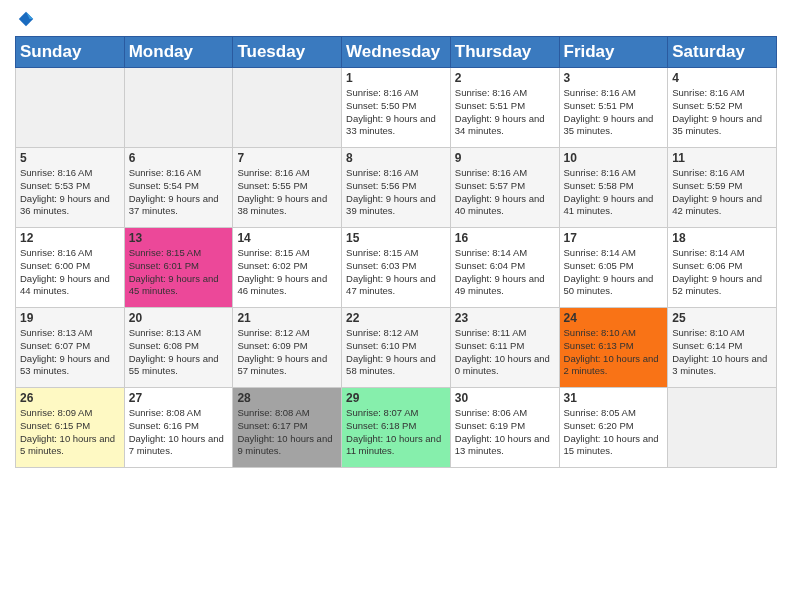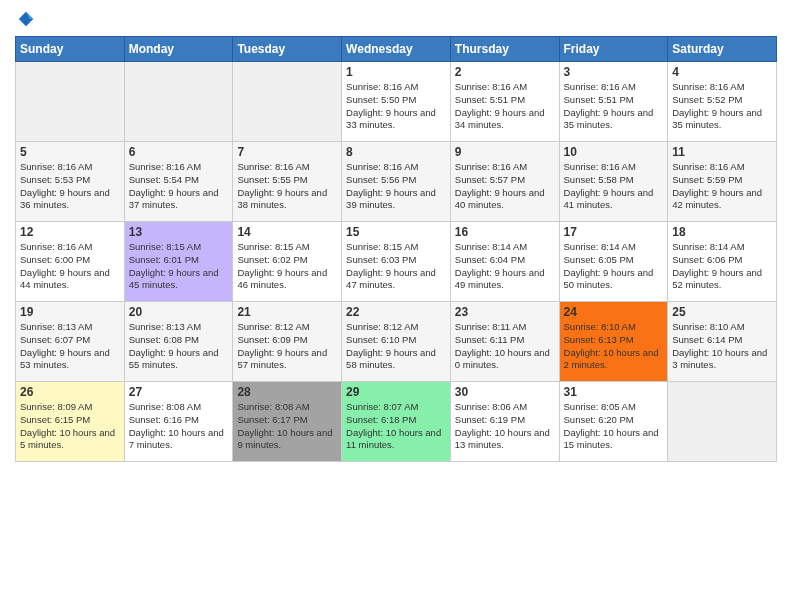--- a/index.html
+++ b/index.html
@@ -61,21 +61,21 @@
     }
     .calendar-table {
       width: 100%;
       border-collapse: collapse;
       table-layout: fixed;
     }
     .calendar-table th {
       background-color: #3a7abf;
       color: #fff;
       padding: 5px 4px;
-      font-size: 12px;
+      font-size: 17px;
       font-weight: bold;
       text-align: left;
       border: 1px solid #2a5a9f;
     }
     .calendar-table td {
       border: 1px solid #ccc;
       vertical-align: top;
       padding: 3px 4px;
       height: 80px;
       background: #fff;
@@ -184,21 +184,21 @@
           <td style="background: rgb(245, 245, 245);">
             <div class="day-number">11</div>
             <div class="day-info">Sunrise: 8:16 AM<br>Sunset: 5:59 PM<br>Daylight: 9 hours and 42 minutes.</div>
           </td>
         </tr>
         <tr>
           <td style="background: rgb(255, 255, 255);">
             <div class="day-number">12</div>
             <div class="day-info">Sunrise: 8:16 AM<br>Sunset: 6:00 PM<br>Daylight: 9 hours and 44 minutes.</div>
           </td>
-          <td style="background: #c4b5fd;">
+          <td style="background: #ec4899;">
             <div class="day-number">13</div>
             <div class="day-info">Sunrise: 8:15 AM<br>Sunset: 6:01 PM<br>Daylight: 9 hours and 45 minutes.</div>
           </td>
           <td style="background: rgb(255, 255, 255);">
             <div class="day-number">14</div>
             <div class="day-info">Sunrise: 8:15 AM<br>Sunset: 6:02 PM<br>Daylight: 9 hours and 46 minutes.</div>
           </td>
           <td style="background: rgb(255, 255, 255);">
             <div class="day-number">15</div>
             <div class="day-info">Sunrise: 8:15 AM<br>Sunset: 6:03 PM<br>Daylight: 9 hours and 47 minutes.</div>

